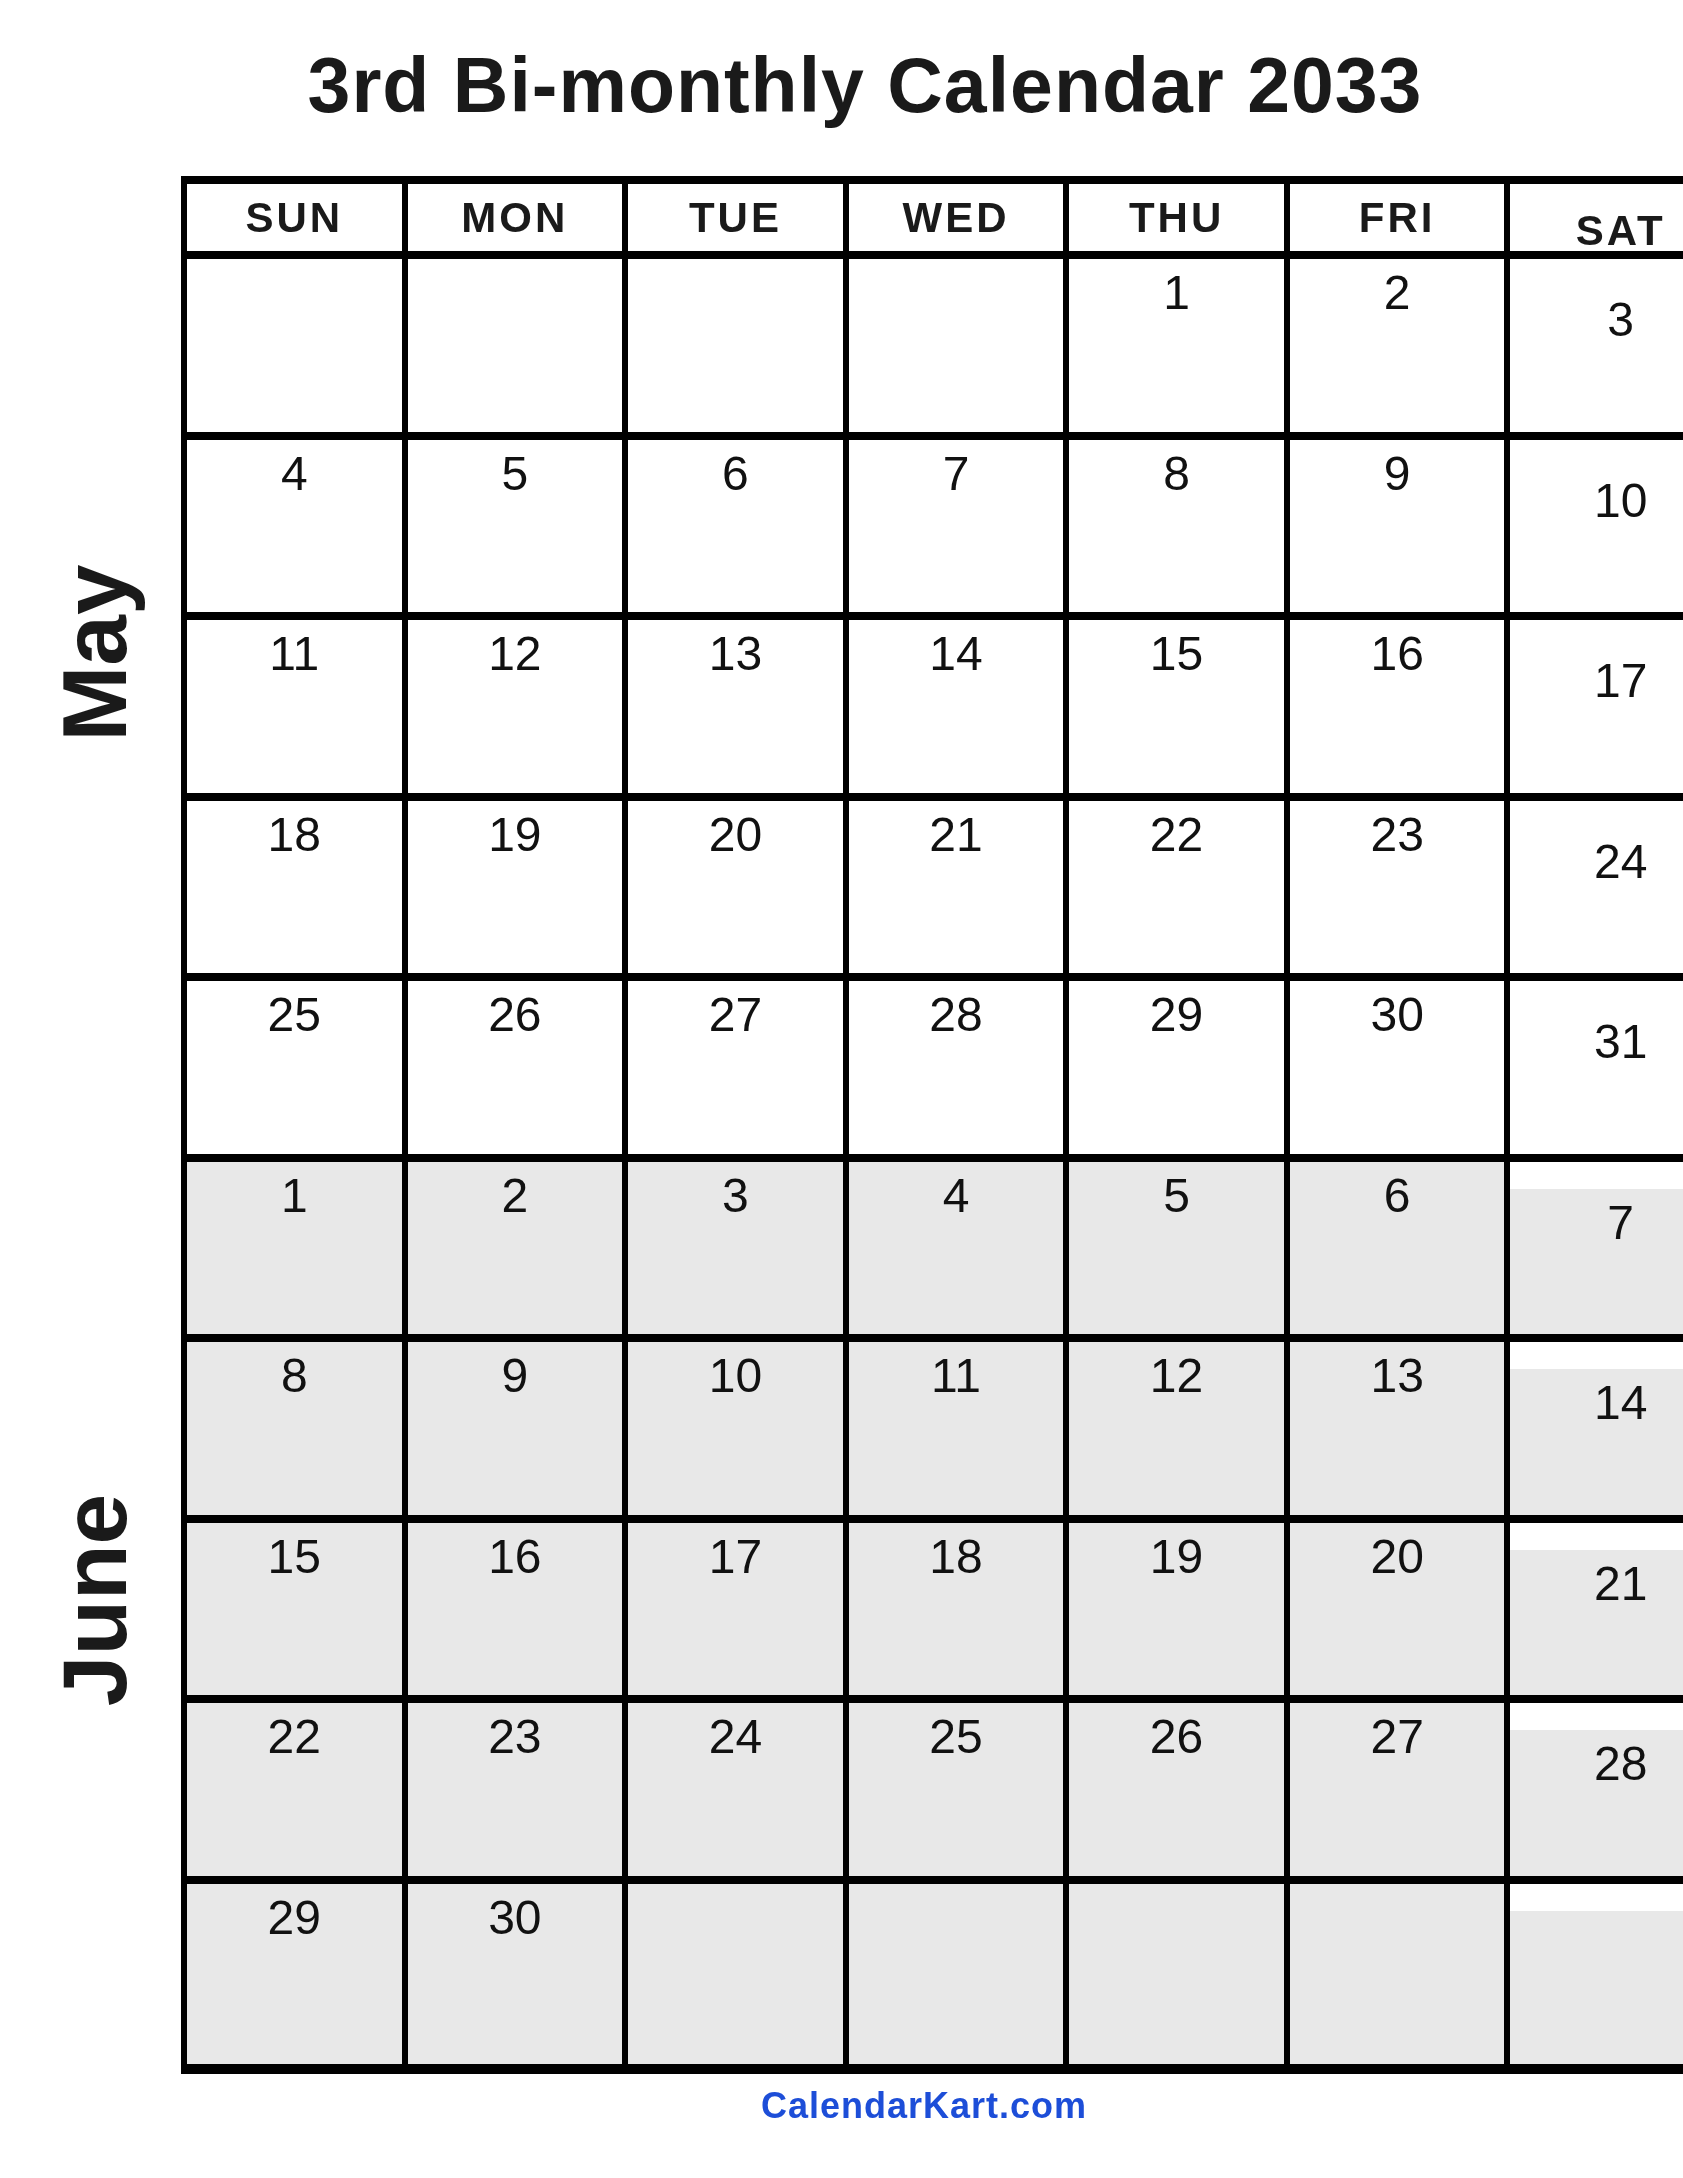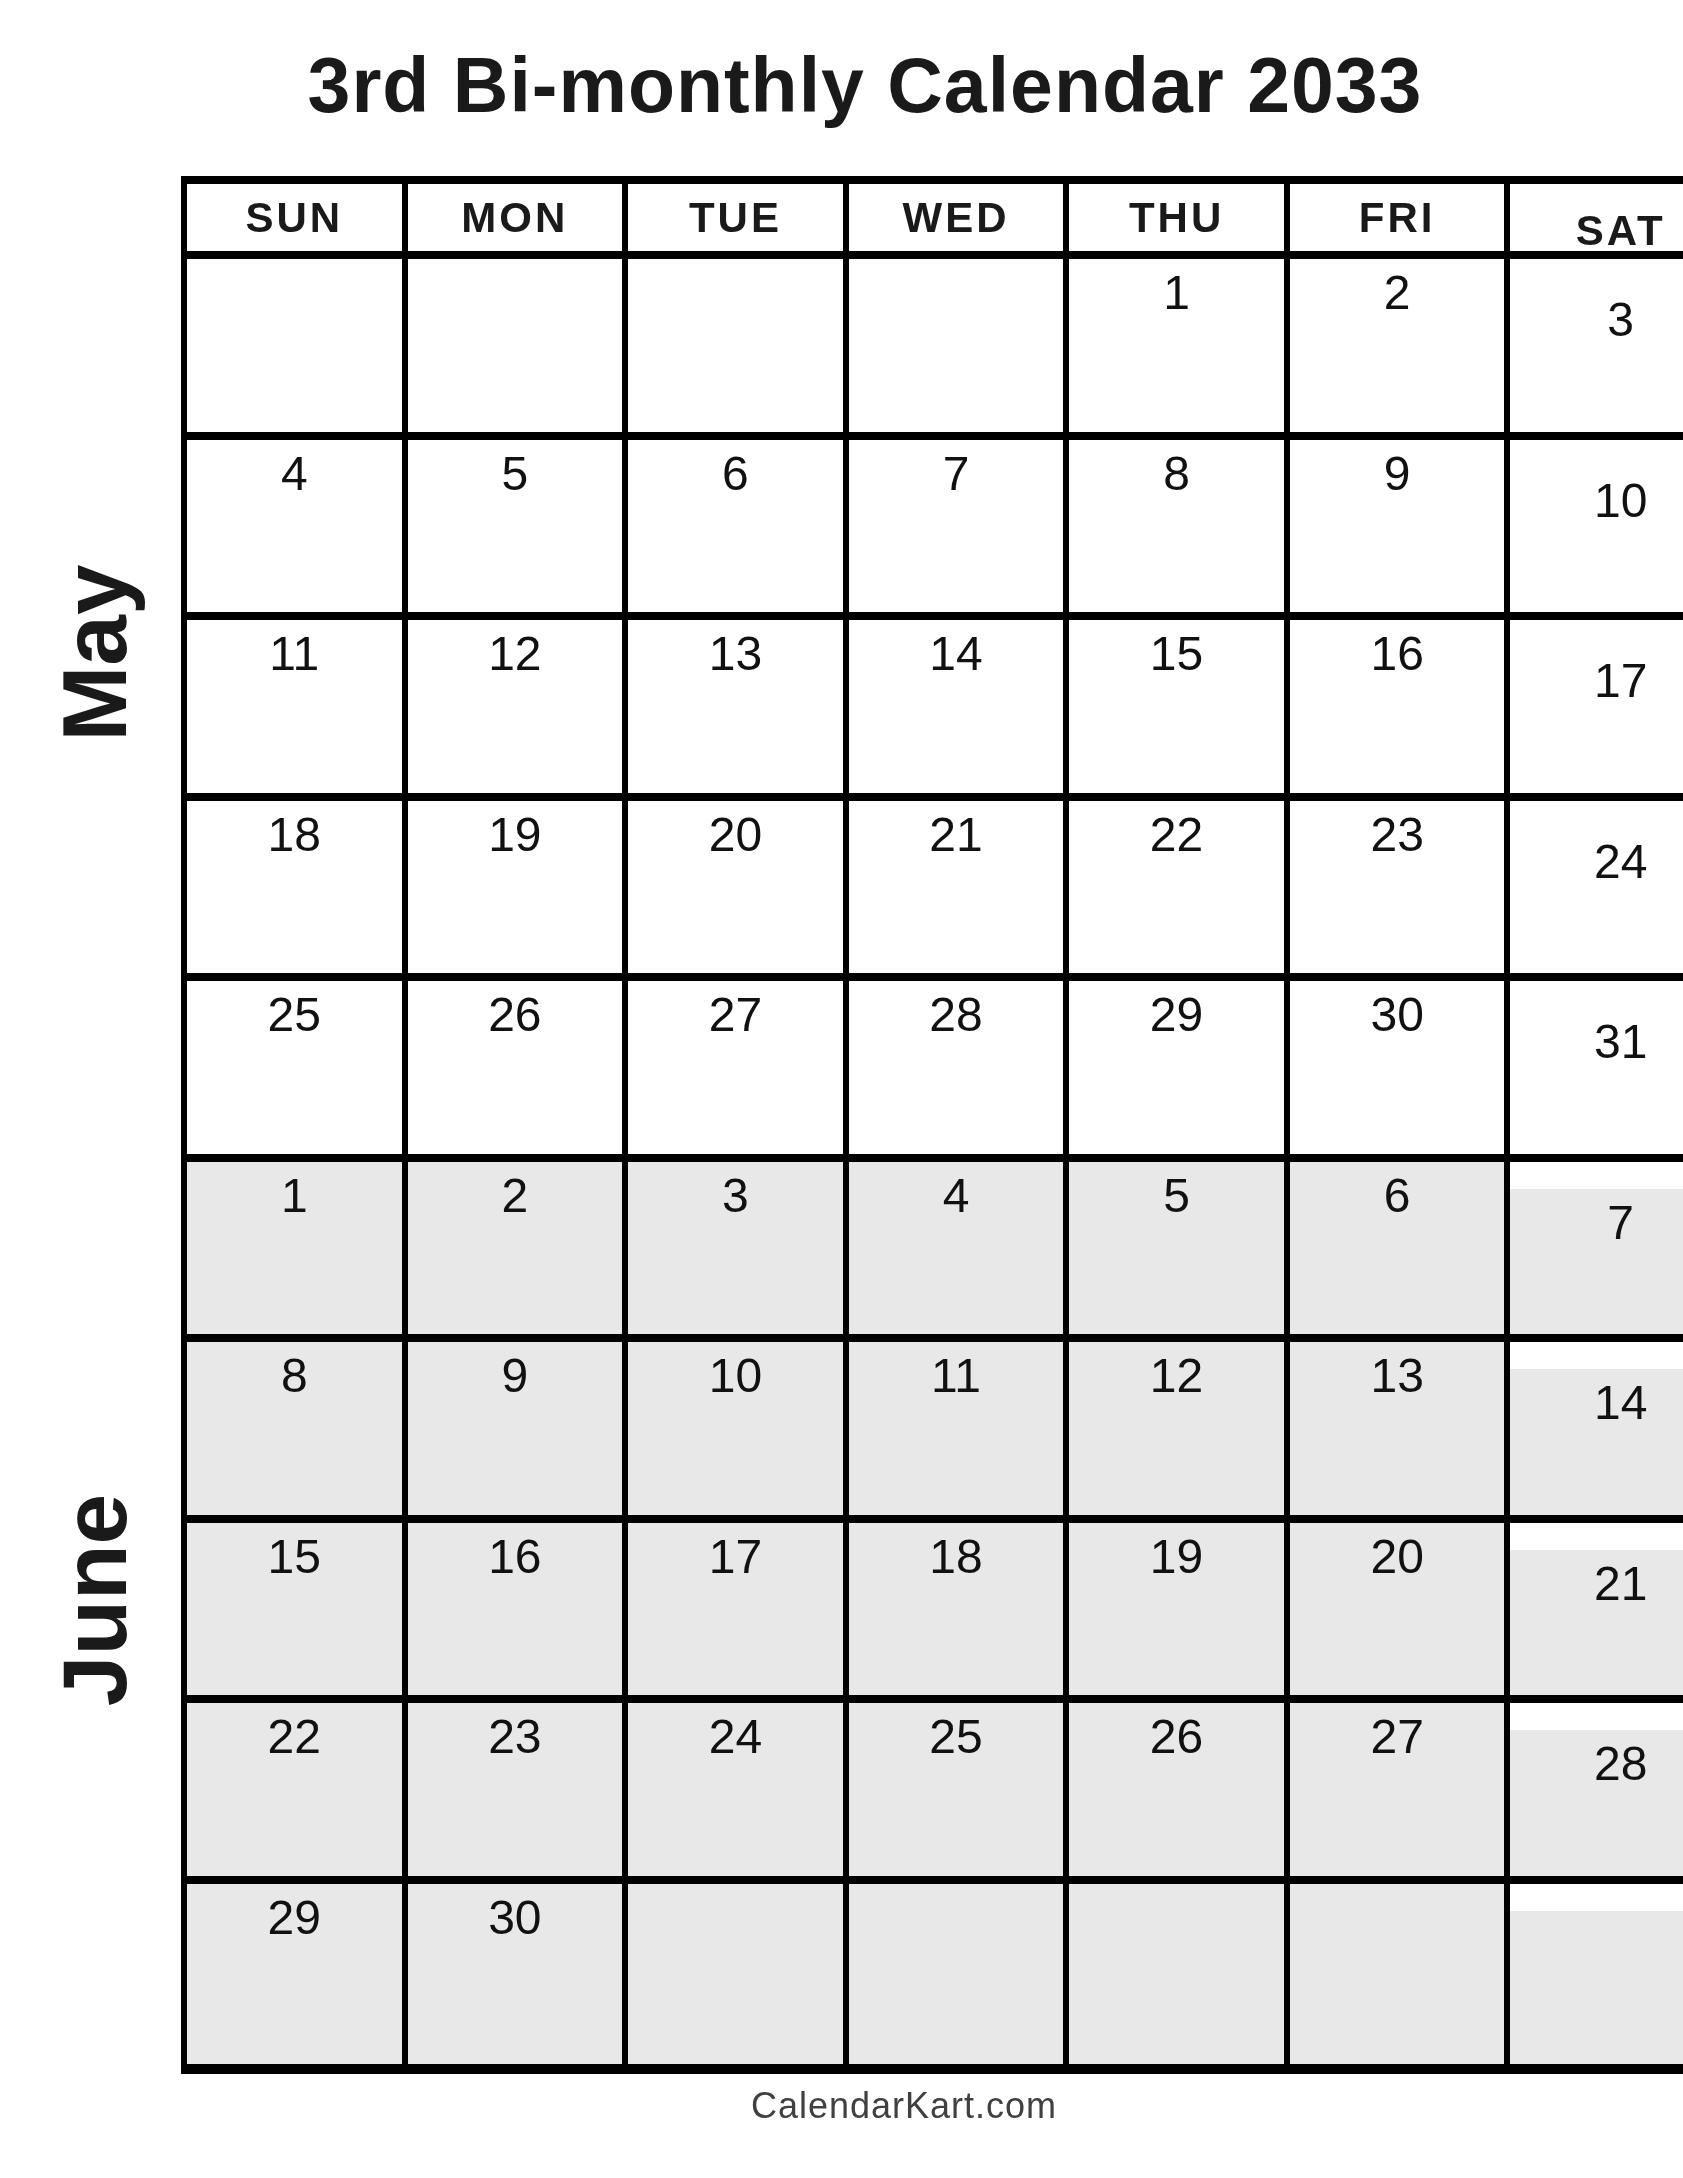--- a/index.html
+++ b/index.html
@@ -83,26 +83,26 @@
     font-size: 48px;
     font-weight: 400;
     line-height: 1.1;
     color: #111111;
     background: #ffffff;
   }
 
   .footer-credit {
     position: absolute;
     top: 2085px;
-    left: 904px;
+    left: 924px;
     transform: translateX(-50%);
     font-size: 36px;
-    font-weight: 400;
+    font-weight: 700;
     letter-spacing: 1px;
-    color: #404040;
+    color: #1d4ed8;
     white-space: nowrap;
   }
 </style>
 </head>
 <body>
 
 <div class="page-title">3rd Bi-monthly Calendar 2033</div>
 
 <div class="month-label may">May</div>
 

